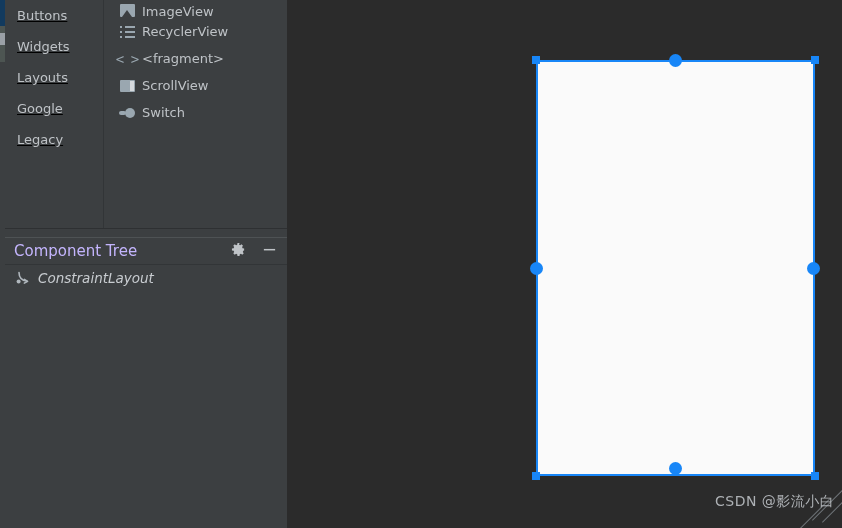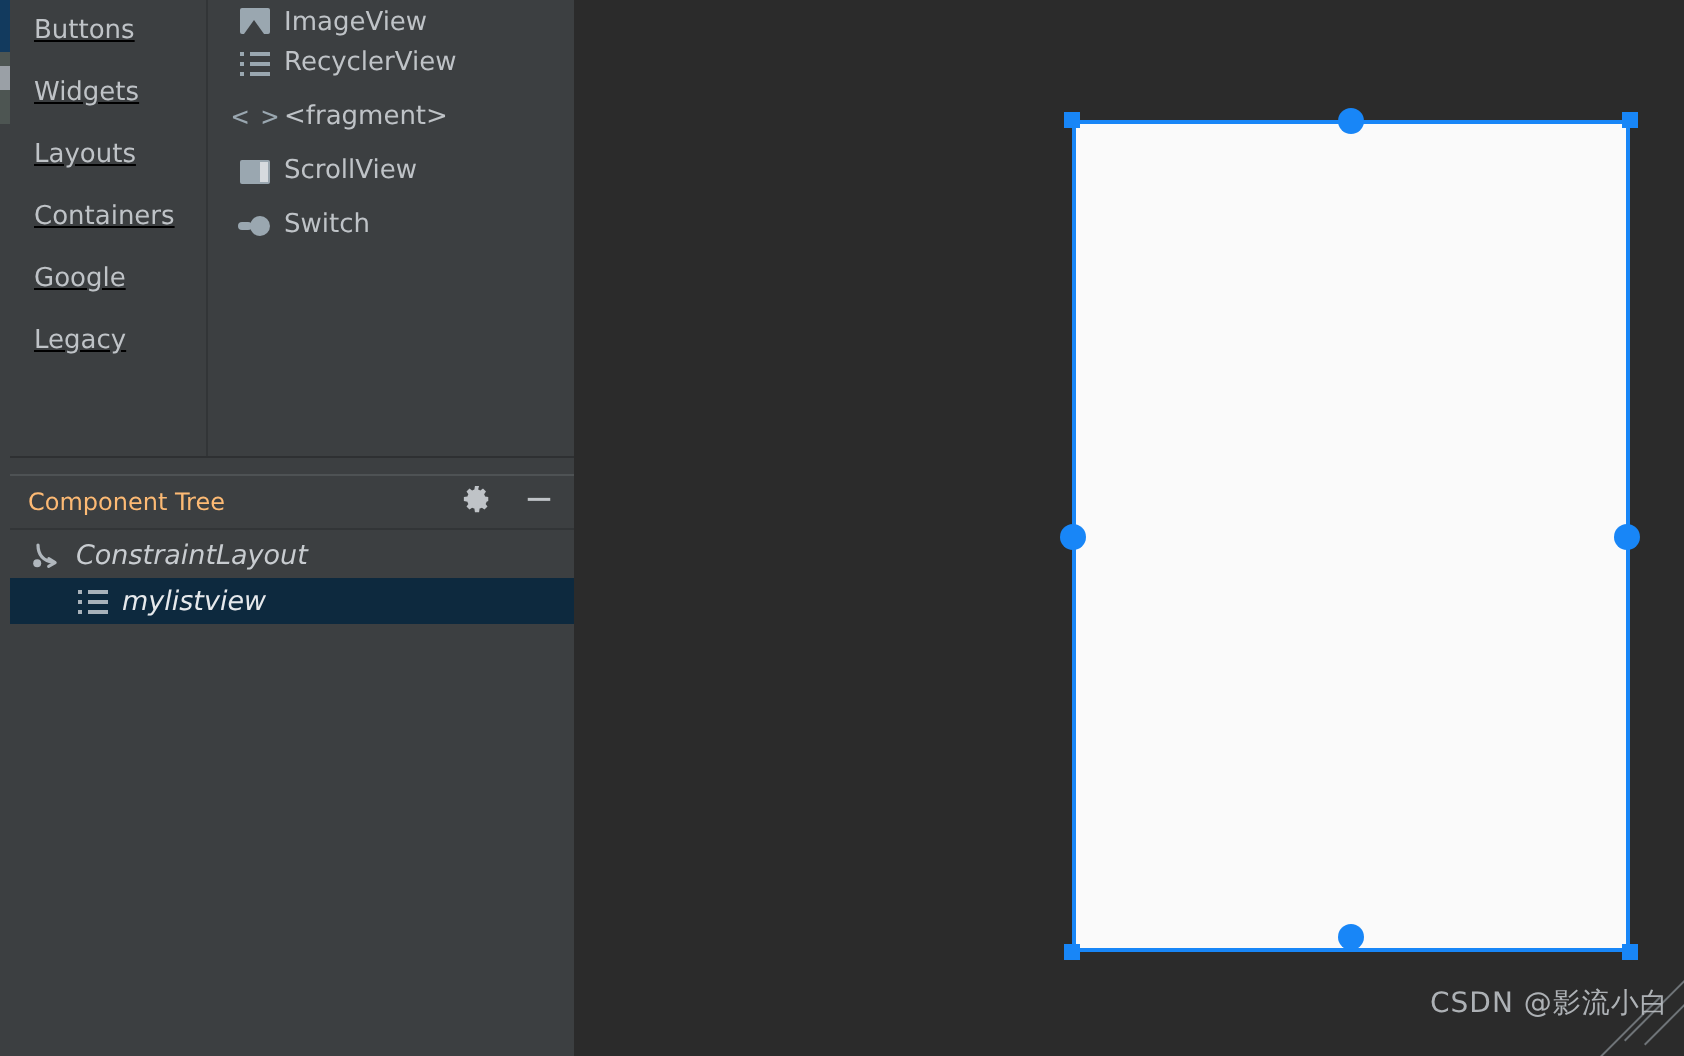--- a/index.html
+++ b/index.html
@@ -159,21 +159,21 @@
   }
   .ctree-header {
     position: relative;
     height: 27px;
     display: flex;
     align-items: center;
     padding-left: 9px;
     background: #3c3f41;
     border-bottom: 1px solid #323537;
   }
-  .ctree-title { color: #fdba74; font-size: 12px; }
+  .ctree-title { color: #c4b5fd; font-size: 15px; }
   .ctree-tools {
     position: absolute; right: 10px; top: 0; height: 27px;
     display: flex; align-items: center; gap: 16px;
   }
   .ctree-body {
     position: absolute; left: 0; top: 28px; right: 0; bottom: 0;
     background: #3c3f41;
     font-style: italic;
   }
   .tree-row {
@@ -258,21 +258,20 @@
     <div class="left-strip-seg-c"></div>
     <div class="left-strip-tab"></div>
   </div>
 
   <div class="palette">
 
     <div class="palette-cats">
       <div class="cat-item"><span>Buttons</span></div>
       <div class="cat-item"><span>Widgets</span></div>
       <div class="cat-item"><span>Layouts</span></div>
-      <div class="cat-item"><span>Containers</span></div>
       <div class="cat-item"><span>Google</span></div>
       <div class="cat-item"><span>Legacy</span></div>
     </div>
 
     <div class="palette-items">
 
       <div class="pitem" style="height:18px; align-items:flex-end;">
         <span class="ico">
             <span class="ico-image"></span>
           </span>
@@ -349,33 +348,20 @@
       <div class="tree-row level0">
         <span class="ico">
           <svg class="ico-constraint" viewBox="0 0 16 16">
             <path d="M4 2.5 C4 8 7 10.5 12 11.2" stroke="#b0b7bd" stroke-width="1.6" fill="none" stroke-linecap="round"></path>
             <circle cx="3.6" cy="11.6" r="2" fill="#b0b7bd"></circle>
             <path d="M9.4 9.3 L12.6 11.3 L9.3 13.2" stroke="#b0b7bd" stroke-width="1.5" fill="none" stroke-linecap="round" stroke-linejoin="round"></path>
           </svg>
         </span>
         <span>ConstraintLayout</span>
       </div>
-      <div class="tree-row level1 selected">
-        <span class="ico">
-          <span class="ico-tree-list">
-              <i></i>
-              <i></i>
-              <i></i>
-              <b></b>
-              <b></b>
-              <b></b>
-            </span>
-        </span>
-        <span>mylistview</span>
-      </div>
     </div>
   </div>
 
   <div class="canvas">
 
     <div class="device-frame"></div>
 
     <div class="handle-sq" style="left:245px;  top:56px;"></div>
     <div class="handle-sq" style="left:524px;  top:56px;"></div>
     <div class="handle-sq" style="left:245px;  top:472px;"></div>

